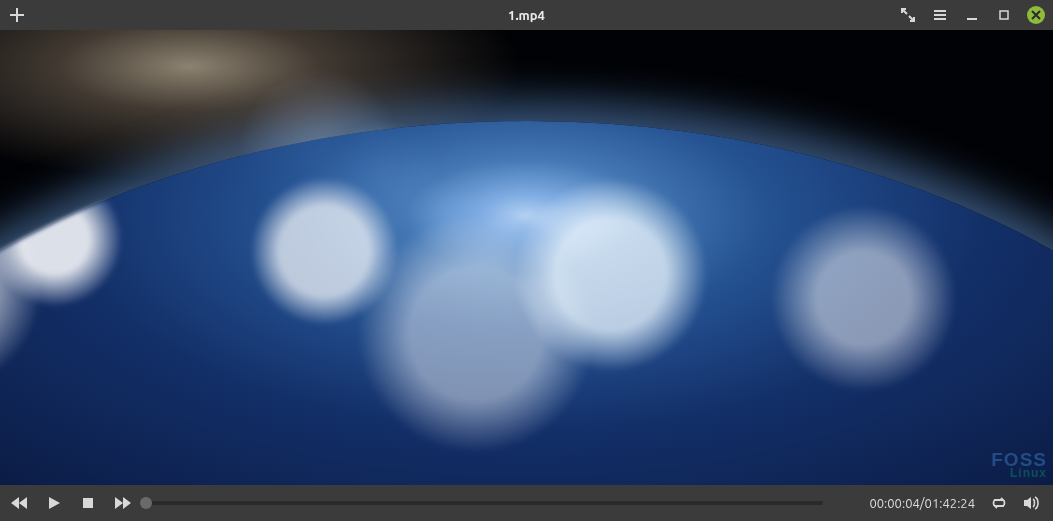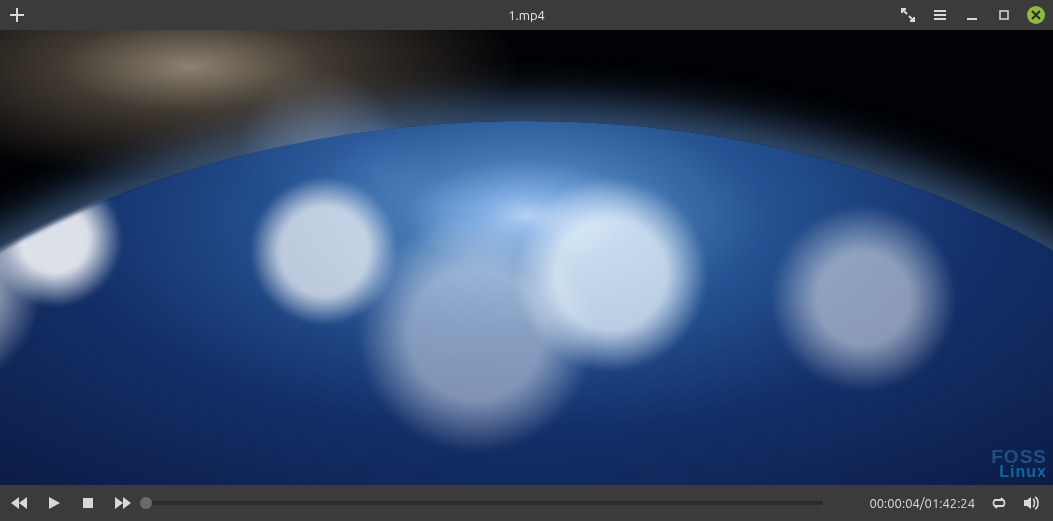--- a/index.html
+++ b/index.html
@@ -19,21 +19,21 @@
       background: #3b3b3b;
       display: flex;
       align-items: center;
       padding: 0 8px;
       position: relative;
       z-index: 3;
     }
     .titlebar .left, .titlebar .right { display: flex; align-items: center; gap: 14px; }
     .titlebar .center {
       position: absolute; left: 0; right: 0; text-align: center;
-      pointer-events: none; font-weight: 400; color: #eaeaea;
+      pointer-events: none; font-weight: 700; color: #eaeaea;
     }
     .titlebar .right { margin-left: auto; }
     .tb-btn {
       width: 18px; height: 18px; display: flex; align-items: center; justify-content: center;
       cursor: pointer; color: #d8d8d8;
     }
     .close-circle {
       width: 18px; height: 18px; border-radius: 50%;
       background: #8fbb3a;
       display: flex; align-items: center; justify-content: center;
@@ -109,21 +109,21 @@
 
     
     .watermark {
       position: absolute; right: 6px; bottom: 42px;
       font-family: Arial, sans-serif; font-weight: 900;
       line-height: .9; letter-spacing: 1px;
       opacity: .55; text-align: right;
       z-index: 2;
     }
     .watermark .l1 { color: #3570b5; font-size: 19px; }
-    .watermark .l2 { color: #0ea5e9; font-size: 16px; }
+    .watermark .l2 { color: #0f766e; font-size: 12px; }
 
     
     .controls {
       position: absolute; left: 0; right: 0; bottom: 0;
       height: 36px;
       background: #3b3b3b;
       display: flex; align-items: center;
       padding: 0 10px;
       gap: 14px;
       z-index: 3;

